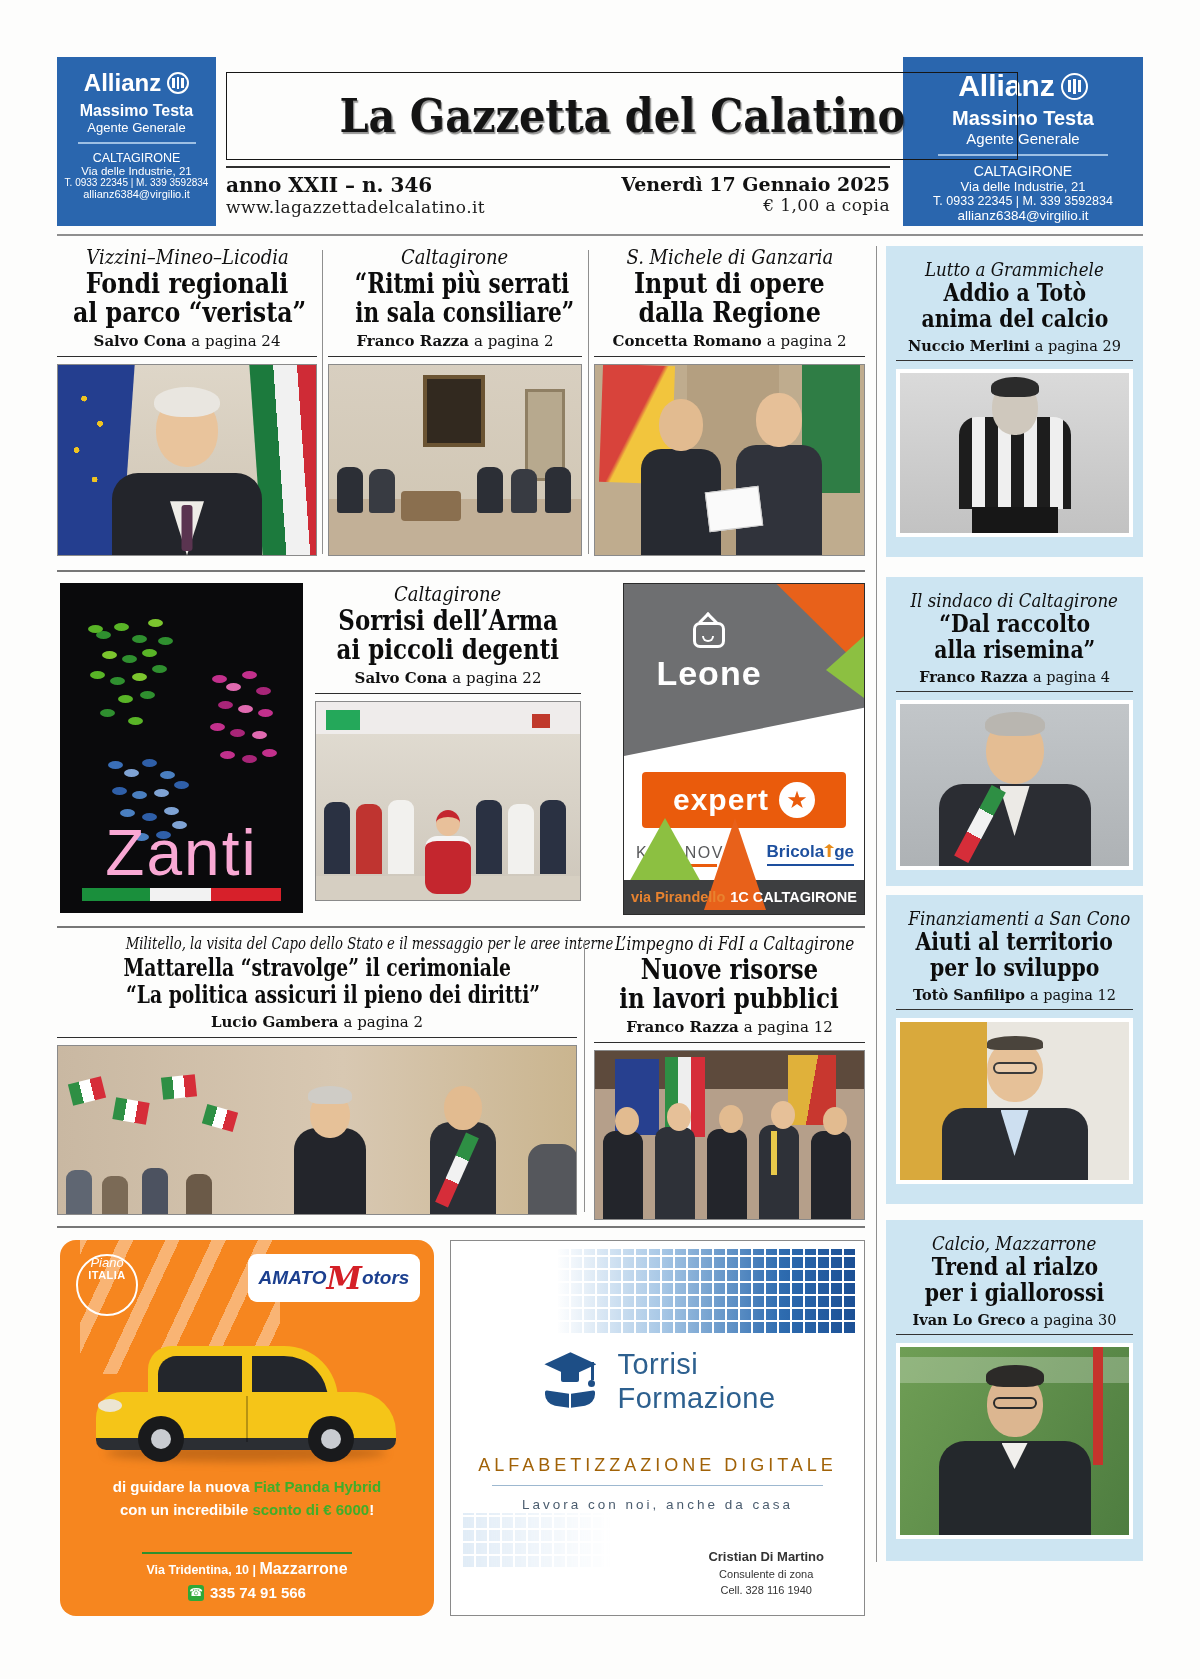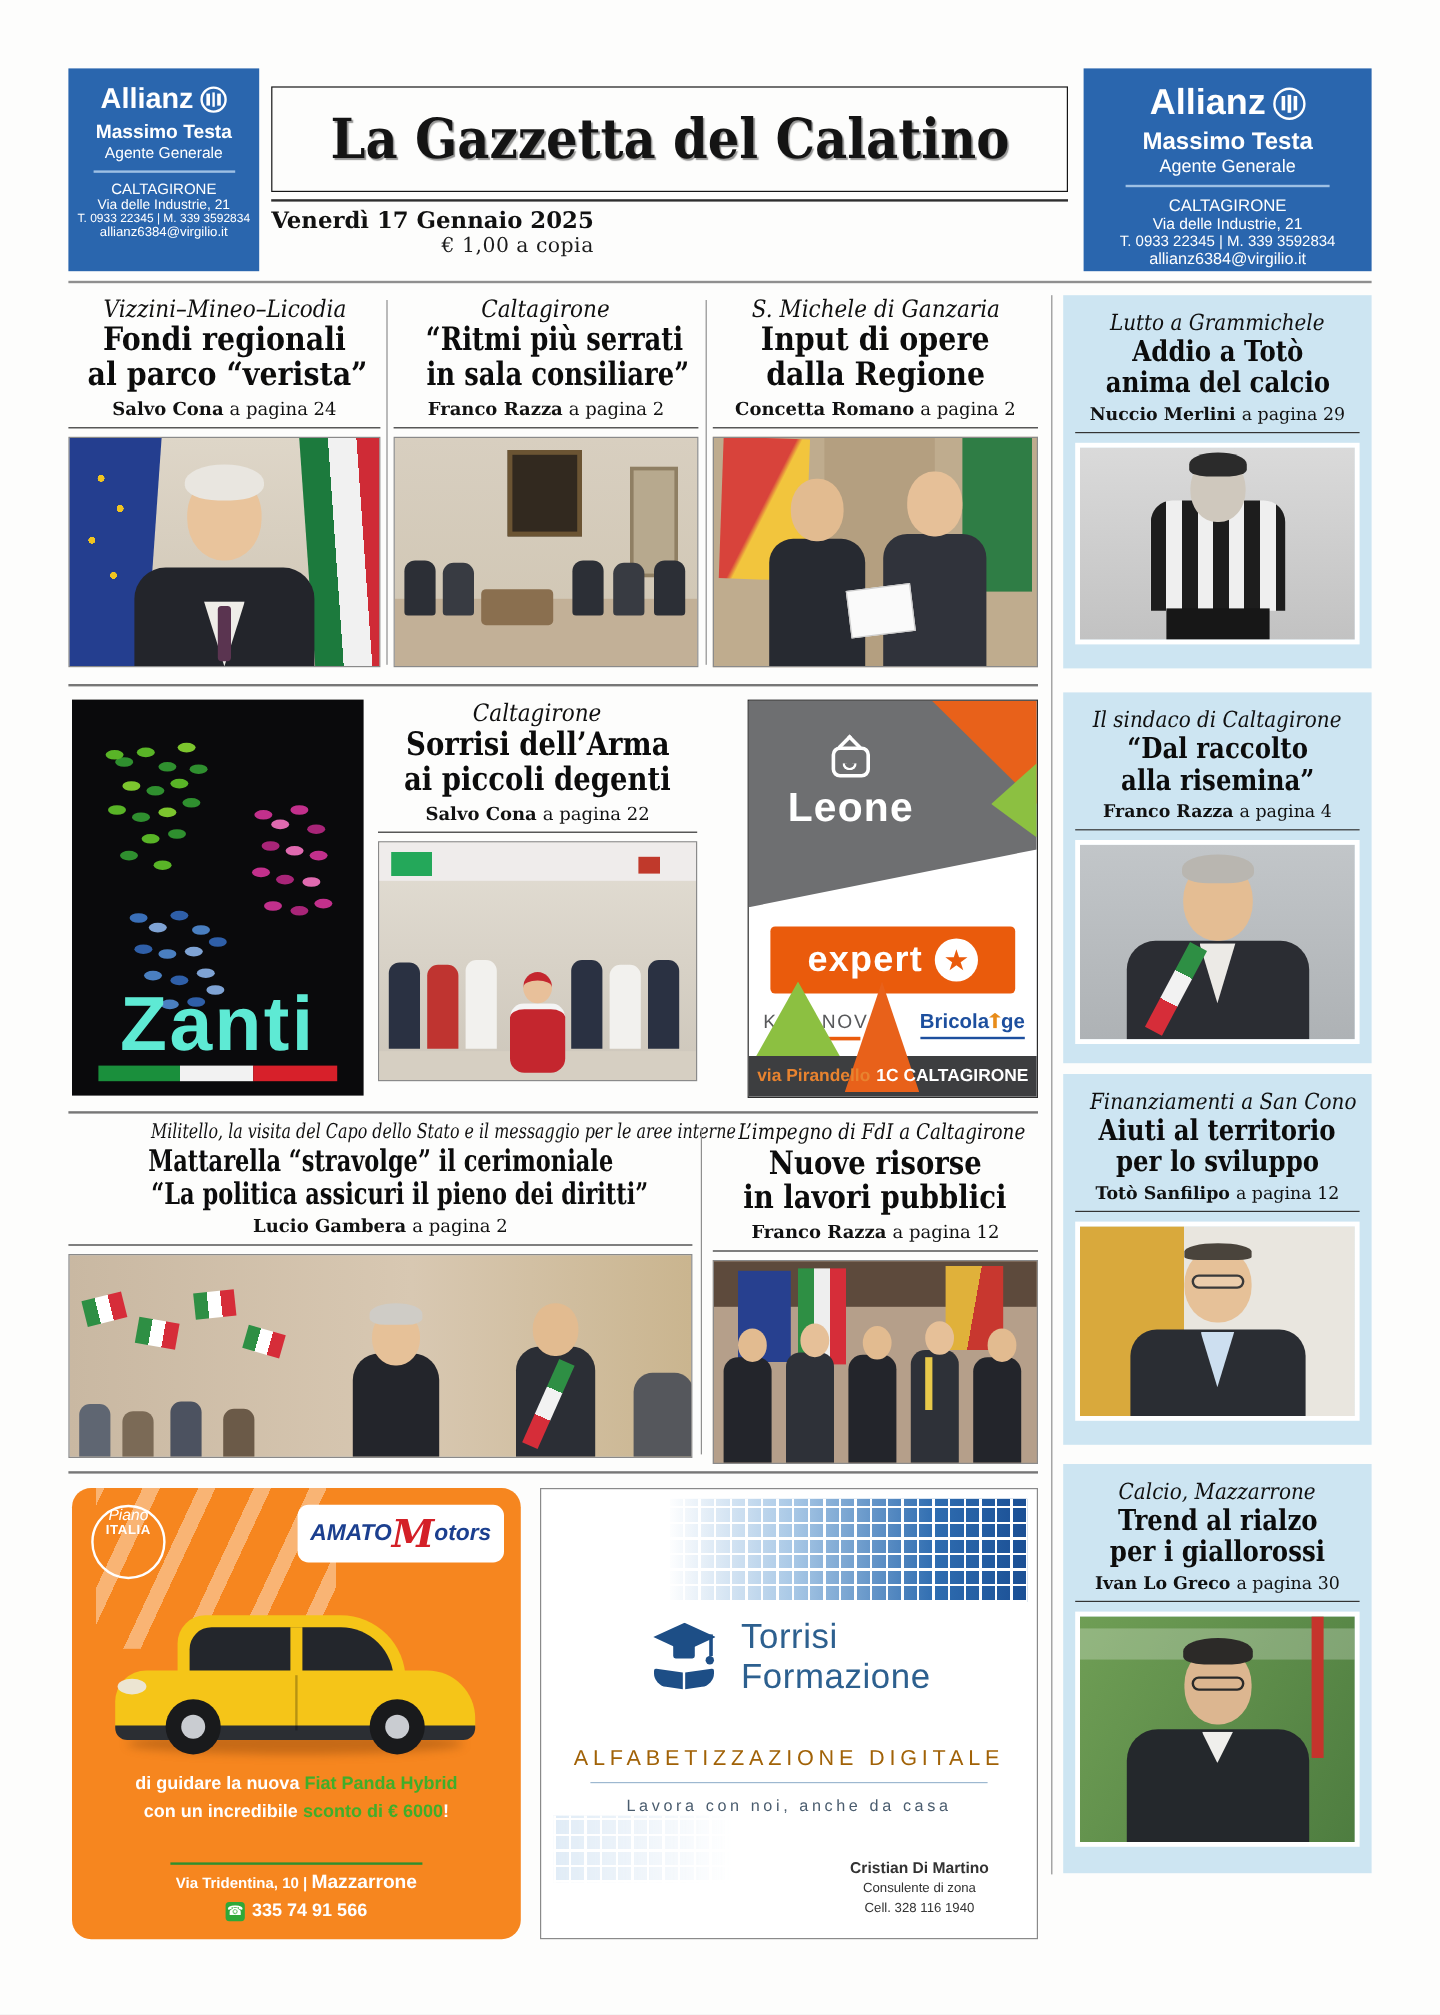--- a/index.html
+++ b/index.html
@@ -12,21 +12,21 @@
   .cnd{display:inline-block;white-space:nowrap;transform-origin:50% 50%;}
   .cx9{transform:scaleX(.9);} .cx88{transform:scaleX(.88);} .cx85{transform:scaleX(.85);}
   .cx8{transform:scaleX(.8);} .cx78{transform:scaleX(.78);} .cx75{transform:scaleX(.75);}
   
   .allianz{background:#2a66ae;color:#fff;text-align:center;font-family:"Liberation Sans",sans-serif;padding-top:12px;}
   .al-logo-row{display:flex;align-items:center;justify-content:center;gap:6px;font-weight:bold;}
   .al-circle{display:inline-flex;align-items:center;justify-content:center;gap:2px;border:2px solid #fff;border-radius:50%;}
   .al-bar{background:#fff;}
   .al-div{height:2px;background:#9ec0e4;margin:7px auto;}
   
-  #mast{left:226px;top:72px;width:664px;height:88px;border:1px solid #161616;display:flex;align-items:center;justify-content:center;}
+  #mast{left:226px;top:72px;width:792px;height:88px;border:1px solid #161616;display:flex;align-items:center;justify-content:center;}
   #mast .t{font-size:46px;font-weight:bold;color:#141414;text-shadow:1.5px 1.5px 1px rgba(45,45,45,.5);}
   #issue{left:226px;top:166px;width:664px;border-top:2px solid #2f2f2f;padding-top:5px;display:flex;justify-content:space-between;}
   .iss-big{font-size:20px;font-weight:bold;}
   .iss-small{font-size:17px;letter-spacing:.4px;color:#1c1c1c;}
   .right{text-align:right;}
   
   .hrule{position:absolute;background:#8f8f8f;height:2px;}
   .vrule{position:absolute;background:#8f8f8f;width:1px;}
   
   .col{position:absolute;text-align:center;}
@@ -40,21 +40,21 @@
   
   .sbox{position:absolute;left:886px;width:257px;background:#cde5f2;text-align:center;padding:13px 10px 10px;}
   .sbox .kick{font-size:18.5px;}
   .sbox .hl{font-size:24px;}
   .sbox .byl{font-size:14.5px;border-bottom:1px solid #333;}
   .sb-ph{position:relative;overflow:hidden;margin-top:8px;border:4px solid #fff;width:100%;}
   
   #zanti{left:60px;top:583px;width:243px;height:330px;background:#0a0a0c;overflow:hidden;}
   .bfly{position:absolute;width:15px;height:8px;border-radius:50%;}
   #zanti .ztxt{position:absolute;bottom:28px;width:100%;text-align:center;
-      font-family:"Liberation Sans",sans-serif;font-weight:bold;font-size:64px;color:#5eead4;letter-spacing:2px;line-height:1;}
+      font-family:"Liberation Sans",sans-serif;font-weight:normal;font-size:64px;color:#f9a8d4;letter-spacing:2px;line-height:1;}
   #zanti .zflag{position:absolute;bottom:12px;left:9%;width:82%;height:13px;display:flex;}
   
   #leone{left:623px;top:583px;width:242px;height:332px;background:#fff;border:1.5px solid #2c2c2c;overflow:hidden;
          font-family:"Liberation Sans",sans-serif;}
   
   
   #amato{left:60px;top:1240px;width:374px;height:376px;background:#f6861f;border-radius:16px;overflow:hidden;
          font-family:"Liberation Sans",sans-serif;color:#fff;}
   #torrisi{left:450px;top:1240px;width:415px;height:376px;background:#fff;border:1.5px solid #8a8a8a;overflow:hidden;
          font-family:"Liberation Sans",sans-serif;}
@@ -99,20 +99,24 @@
     <div style="font-size:13px;">Via delle Industrie, 21</div>
     <div style="font-size:12.5px;">T. 0933 22345 | M. 339 3592834</div>
     <div style="font-size:13.5px;">allianz6384@virgilio.it</div>
   </div>
 
   <div class="abs" id="mast">
     <span class="t cnd cx9">La Gazzetta del Calatino</span>
   </div>
 
   <div class="abs" id="issue">
+    <div>
+      <div class="iss-big">anno XXII – n. 346</div>
+      <div class="iss-small" style="text-decoration:none;">www.lagazzettadelcalatino.it</div>
+    </div>
     <div class="right">
       <div class="iss-big" style="font-size:19px;">Venerdì 17 Gennaio 2025</div>
       <div class="iss-small">€ 1,00 a copia</div>
     </div>
   </div>
 
   <div class="hrule" style="left:57px;top:234px;width:1086px;"></div>
 
   <div class="col" style="left:57px;top:246px;width:260px;">
     <div class="kick"><span class="cnd cx9">Vizzini–Mineo–Licodia</span></div>

